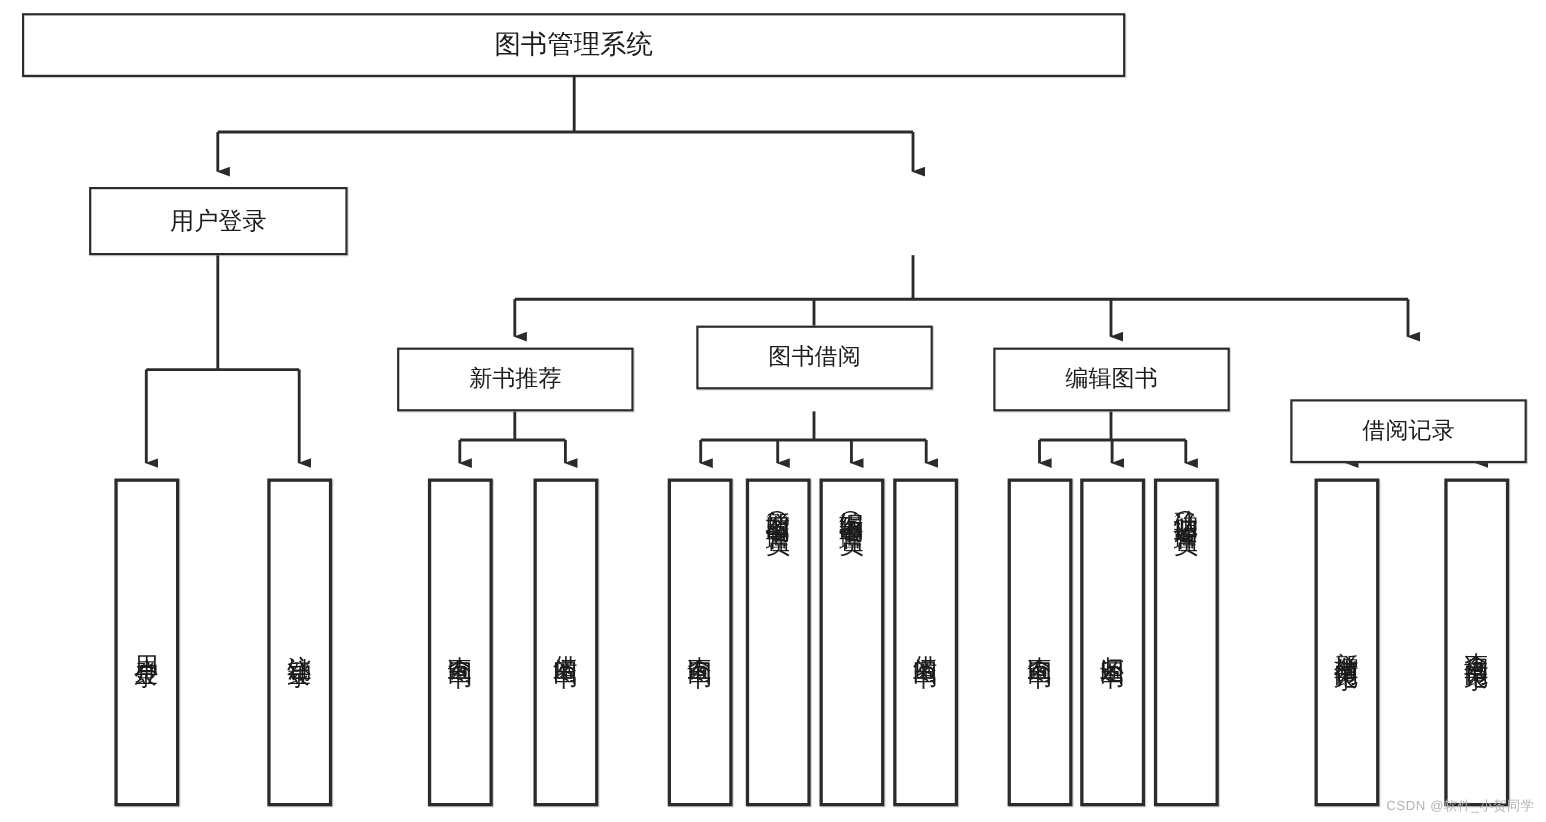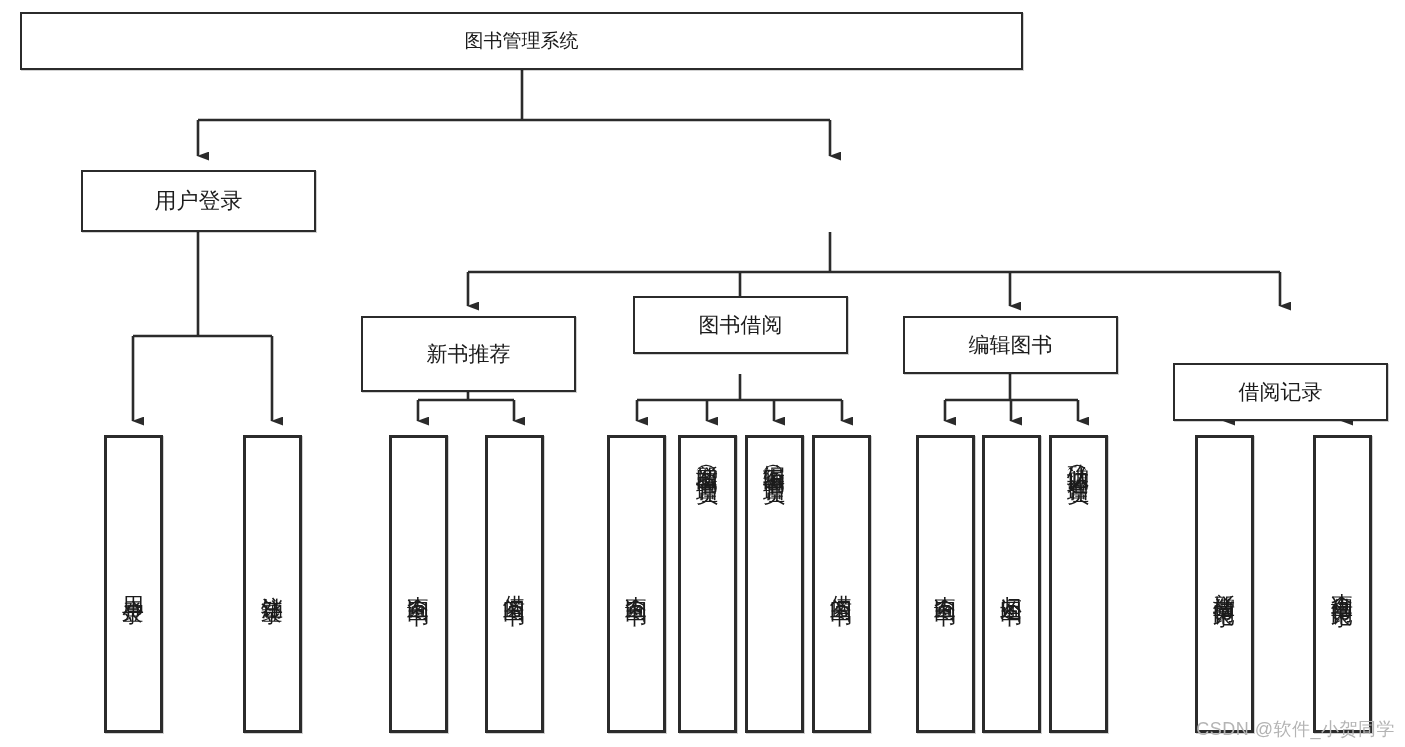--- a/index.html
+++ b/index.html
@@ -35,21 +35,21 @@
     align-items: center;
     justify-content: center;
     box-shadow: 1px 1px 0 rgba(0,0,0,0.18);
   }
   .node-box .node-label {
     color: #1b1b1b;
     text-align: center;
     line-height: 1.18;
     user-select: none;
   }
-  .node-root .node-label { font-size: 19px; }
+  .node-root .node-label { font-size: 24px; }
   .node-l1 .node-label { font-size: 22px; }
   .node-l2 .node-label { font-size: 21px; }
   .node-leaf {
     border-width: 3px;
   }
   .node-leaf .node-label {
     font-size: 22px;
     writing-mode: vertical-rl;
     text-orientation: upright;
     letter-spacing: 3px;
@@ -60,21 +60,21 @@
     align-items: flex-start;
     padding-top: 8px;
   }
   .node-leaf.align-mid {
     align-items: center;
   }
   .watermark {
     position: absolute;
     right: 10px;
     bottom: 6px;
-    font-size: 18px;
+    font-size: 12px;
     color: #b4b4b4;
     letter-spacing: 0.5px;
     user-select: none;
     white-space: nowrap;
   }
 </style>
 </head>
 <body>
 
 <div id="diagram-root">
@@ -131,21 +131,21 @@
   </svg>
 
   <div class="node-box node-root" style="left:20px; top:12px; width:1003px; height:58px;">
     <span class="node-label">图书管理系统</span>
   </div>
 
   <div class="node-box node-l1" style="left:81px; top:170px; width:235px; height:62px;">
     <span class="node-label">用户登录</span>
   </div>
 
-  <div class="node-box node-l2" style="left:361px; top:316px; width:215px; height:76px;">
+  <div class="node-box node-l2" style="left:361px; top:316px; width:215px; height:58px;">
     <span class="node-label">新书推荐</span>
   </div>
   <div class="node-box node-l2" style="left:633px; top:296px; width:215px; height:58px;">
     <span class="node-label">图书借阅</span>
   </div>
   <div class="node-box node-l2" style="left:903px; top:316px; width:215px; height:58px;">
     <span class="node-label">编辑图书</span>
   </div>
   <div class="node-box node-l2" style="left:1173px; top:316px; width:215px; height:58px;margin-top:47px;">
     <span class="node-label">借阅记录</span>

